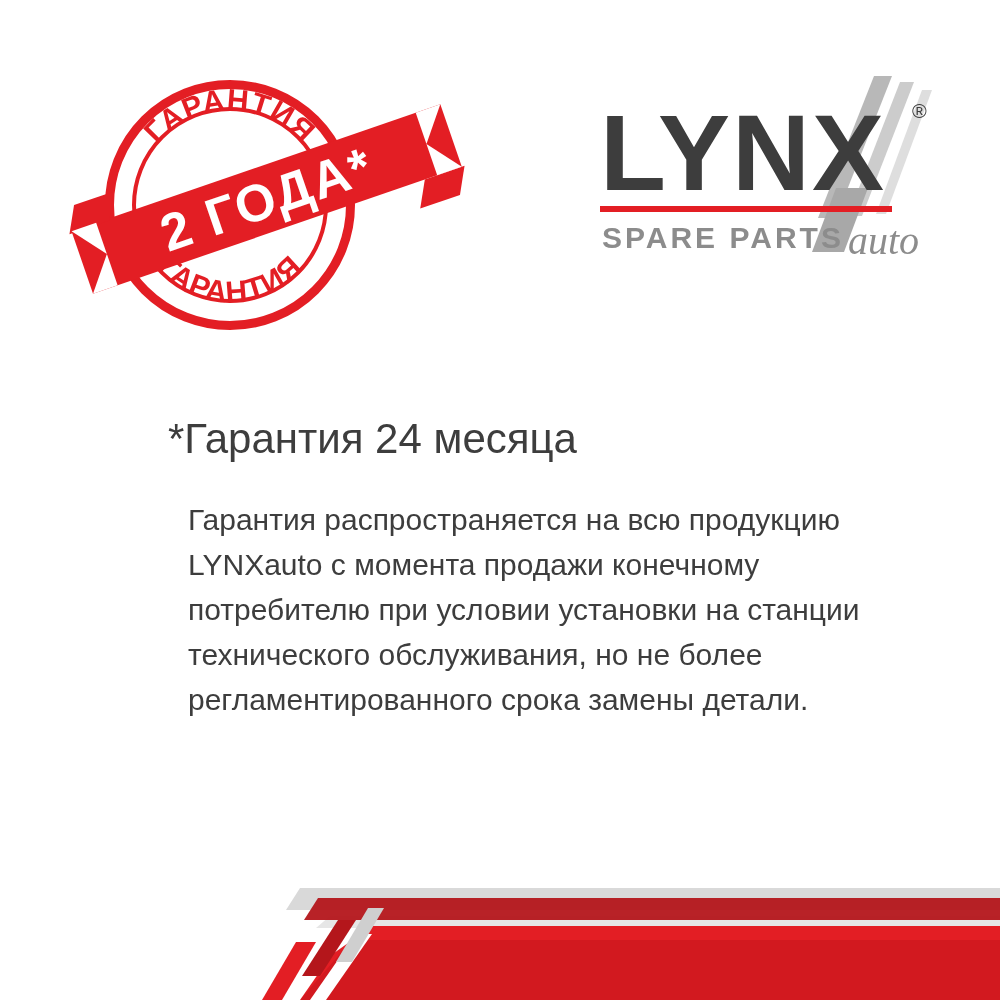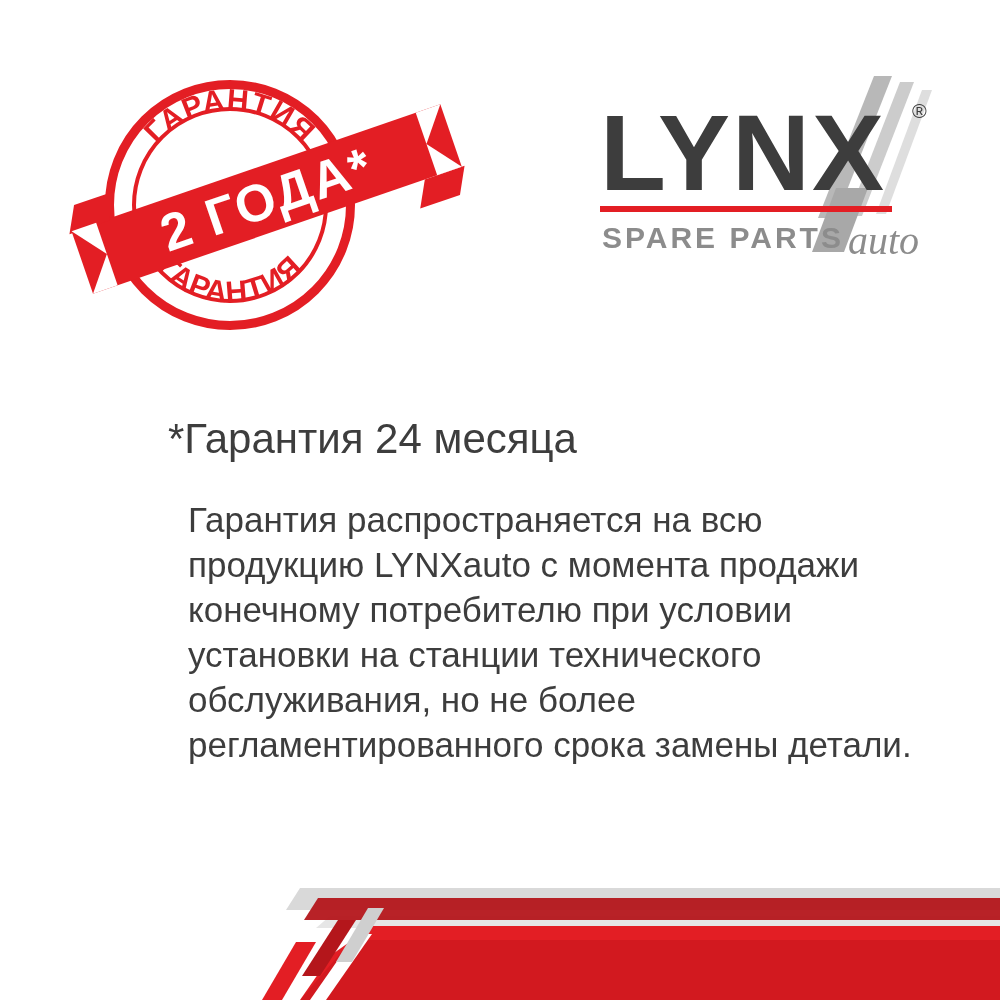--- a/index.html
+++ b/index.html
@@ -150,21 +150,21 @@
     color: #3d3d3d;
     margin: 0 0 34px 0;
     letter-spacing: 0px;
     white-space: nowrap;
   }
   #content .headline .star {
     font-size: 42px;
     vertical-align: baseline;
   }
   #content .body-text {
-    font-size: 35px;
+    font-size: 30px;
     line-height: 45px;
     color: #3d3d3d;
     margin: 0;
     padding-left: 20px;
     width: 730px;
   }
 
   
   #stripes {
     position: absolute;

